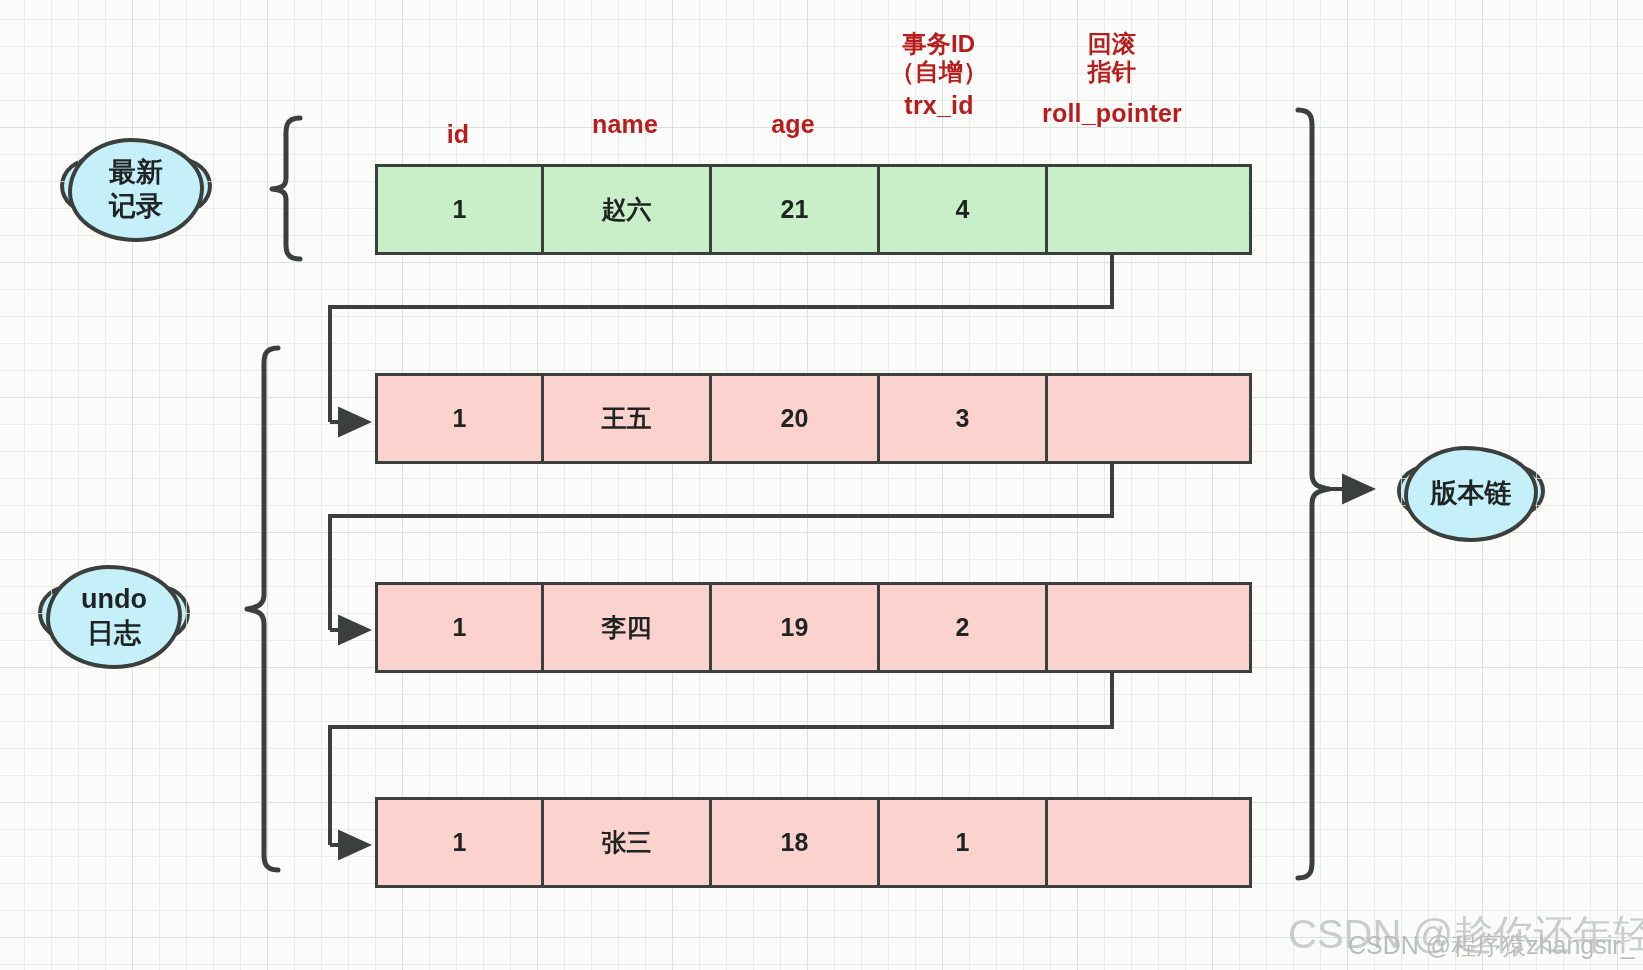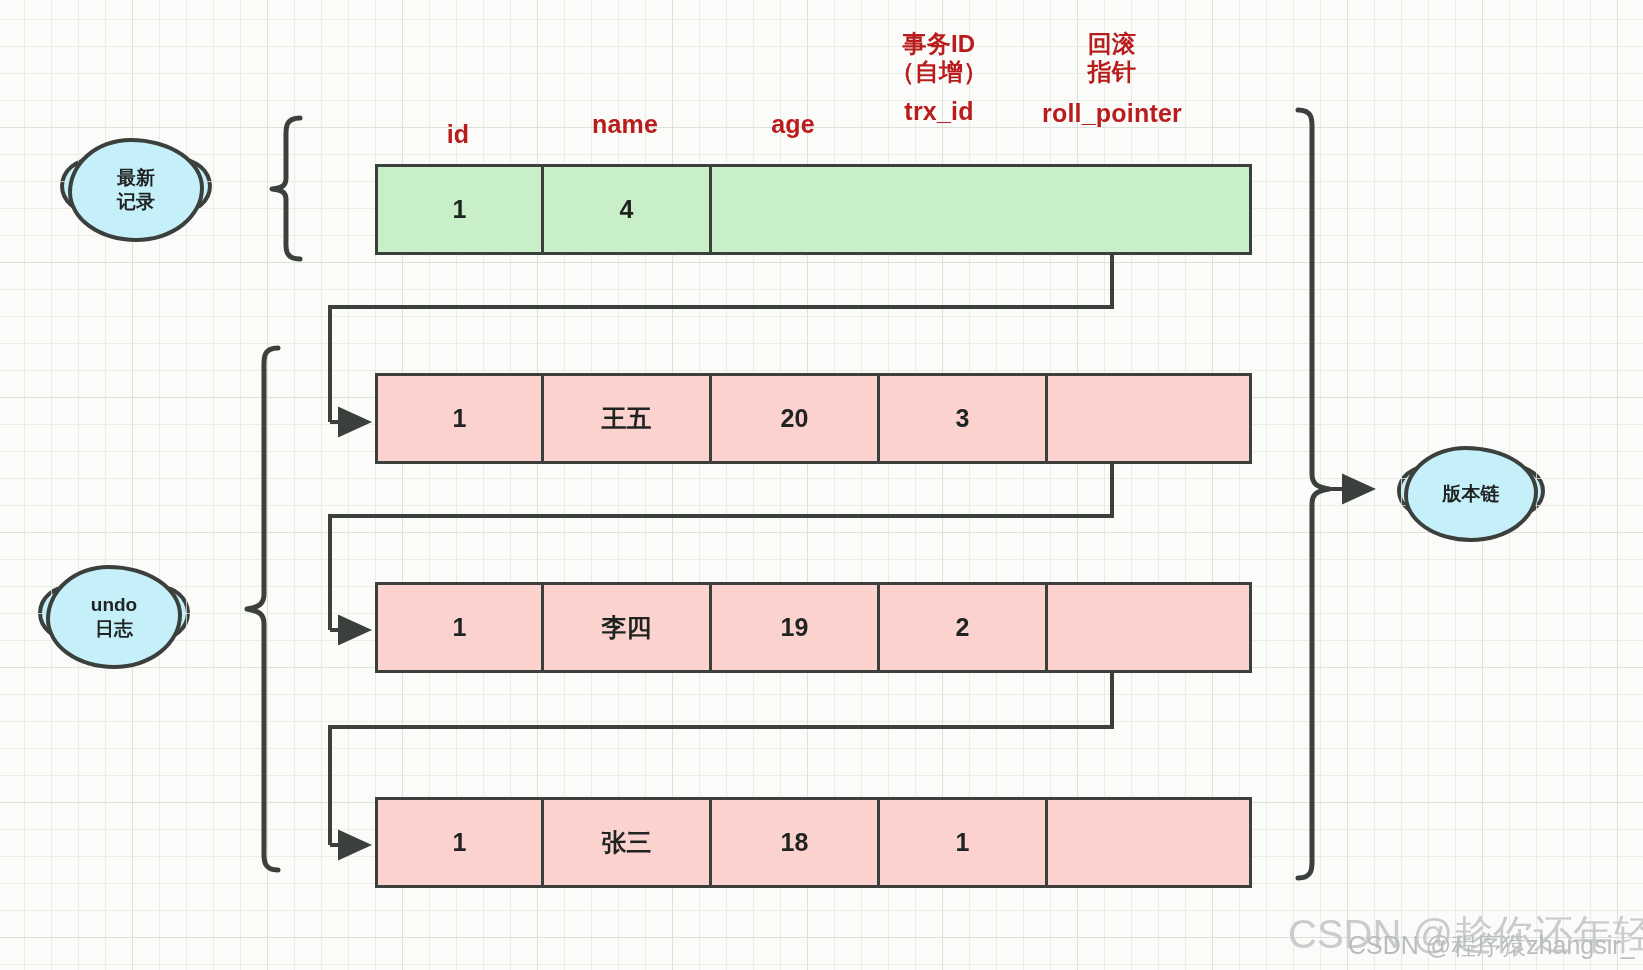--- a/index.html
+++ b/index.html
@@ -52,21 +52,21 @@
   .col-head .cn{display:block;font-size:24px;line-height:1.15;}
 
   
   .cloud{
     position:absolute;
     background:#c5f0fa;
     border:4px solid #3b403c;
     border-radius:46% 54% 50% 50% / 52% 48% 52% 48%;
     display:flex;align-items:center;justify-content:center;
     text-align:center;
-    font-size:19px;font-weight:700;color:#1f2321;
+    font-size:27px;font-weight:700;color:#1f2321;
     line-height:1.25;
     box-shadow:0 0 0 0 transparent;
   }
   .cloud .lbl{display:block;}
   .cloud::before,.cloud::after{
     content:"";position:absolute;
     background:#c5f0fa;border:4px solid #3b403c;border-radius:50%;
   }
   
   .cloud::before{width:46%;height:52%;left:-9%;top:16%;z-index:-1;}
@@ -135,31 +135,33 @@
   <span>name</span>
 </div>
 
 <div class="col-head" style="left:709px;top:110px;width:168px;">
   <span>age</span>
 </div>
 
 <div class="col-head" style="left:849px;top:30px;width:180px;">
   <span class="cn">事务ID</span>
   <span class="cn">（自增）</span>
-  <span style="display:block;margin-top:12px;">trx_id</span>
+  <span style="display:block;margin-top:6px;">trx_id</span>
 </div>
 
 <div class="col-head" style="left:1020px;top:30px;width:184px;">
   <span class="cn">回滚</span>
   <span class="cn">指针</span>
   <span style="display:block;margin-top:14px;">roll_pointer</span>
 </div>
 
 <div class="record-row green" style="left:375px;top:164px;width:877px;height:91px;">
   <div class="cell c-id">1</div>
+  <div class="cell c-name">赵六</div>
+  <div class="cell c-age">21</div>
   <div class="cell c-trx">4</div>
   <div class="cell c-roll"></div>
 </div>
 
 <div class="record-row pink" style="left:375px;top:373px;width:877px;height:91px;">
   <div class="cell c-id">1</div>
   <div class="cell c-name">王五</div>
   <div class="cell c-age">20</div>
   <div class="cell c-trx">3</div>
   <div class="cell c-roll"></div>

